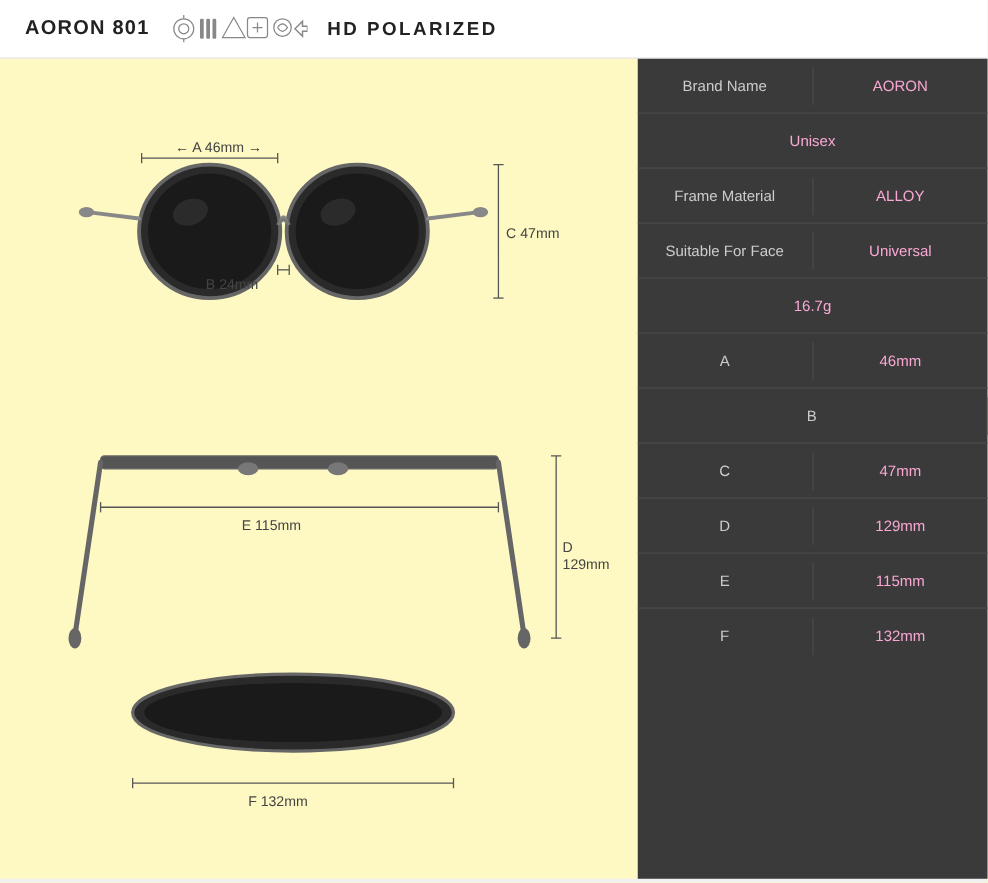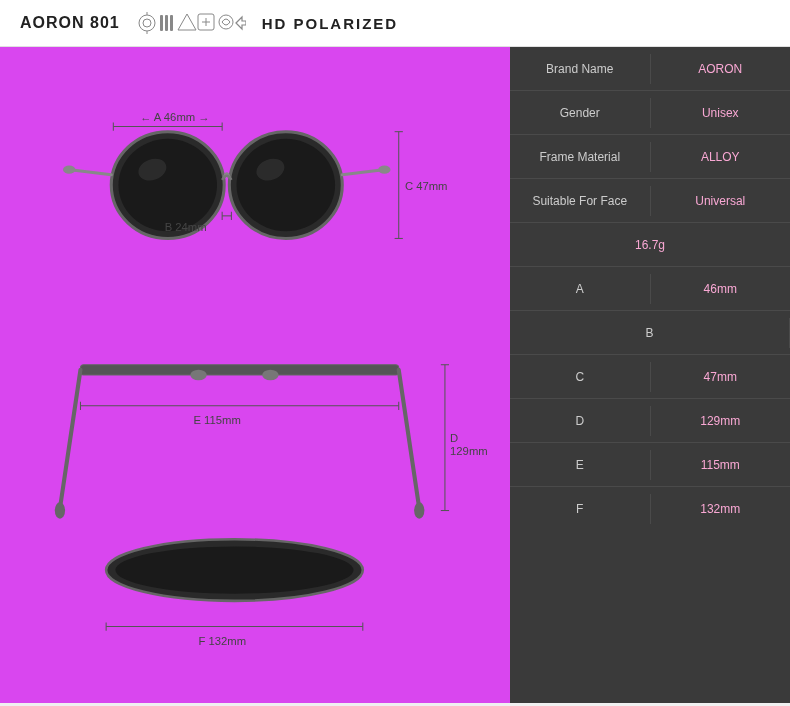--- a/index.html
+++ b/index.html
@@ -44,21 +44,21 @@
       text-align: center;
     }
     
     .main-content {
       display: flex;
       height: calc(706px - 50px);
     }
     
     .left-panel {
       flex: 1;
-      background: #d946ef;
+      background: #fef9c3;
       position: relative;
       padding: 20px;
       display: flex;
       align-items: flex-start;
       justify-content: center;
     }
 
     
     .right-panel {
       width: 280px;
@@ -218,21 +218,20 @@
       </svg>
     </div>
 
     <div class="right-panel">
 
     <div class="spec-row">
           <div class="spec-key">Brand Name</div>
           <div class="spec-value">AORON</div>
         </div>
         <div class="spec-row">
-          <div class="spec-key">Gender</div>
           <div class="spec-value">Unisex</div>
         </div>
         <div class="spec-row">
           <div class="spec-key">Frame Material</div>
           <div class="spec-value">ALLOY</div>
         </div>
         <div class="spec-row">
           <div class="spec-key">Suitable For Face</div>
           <div class="spec-value">Universal</div>
         </div>

